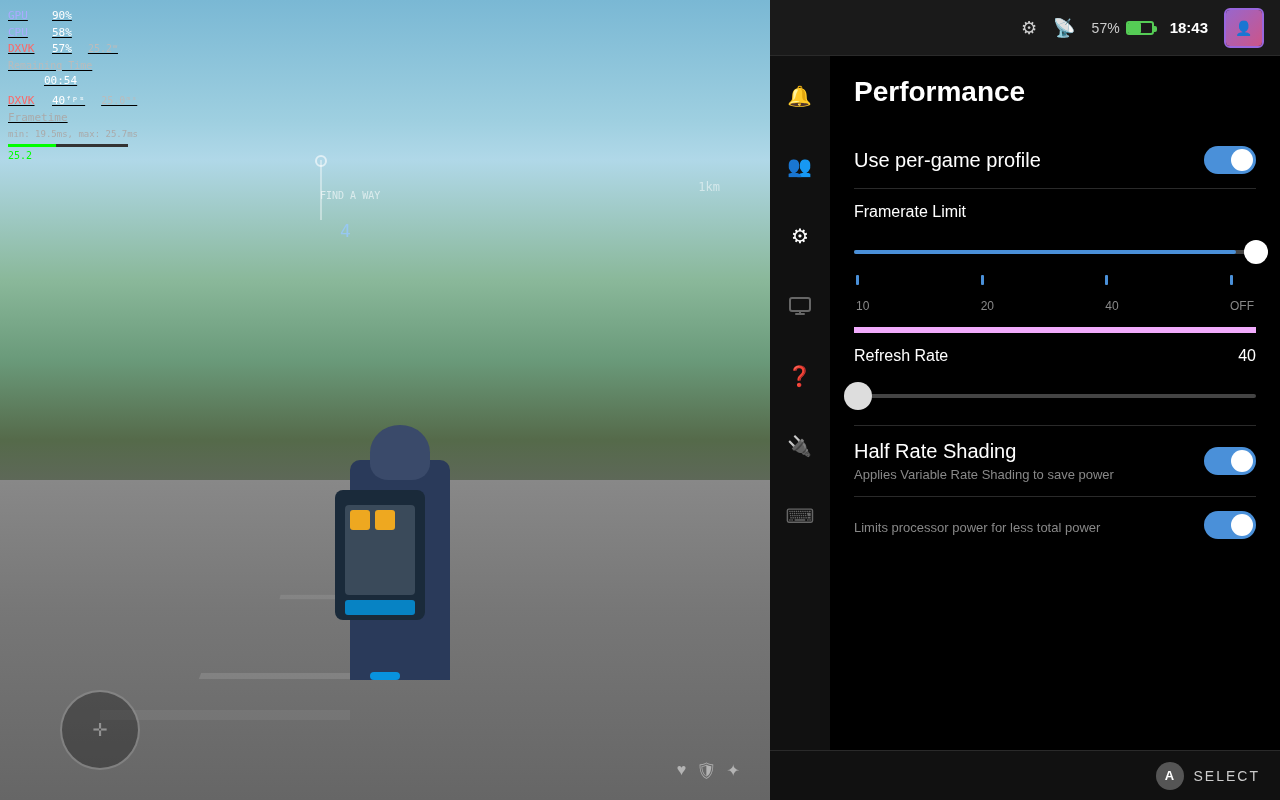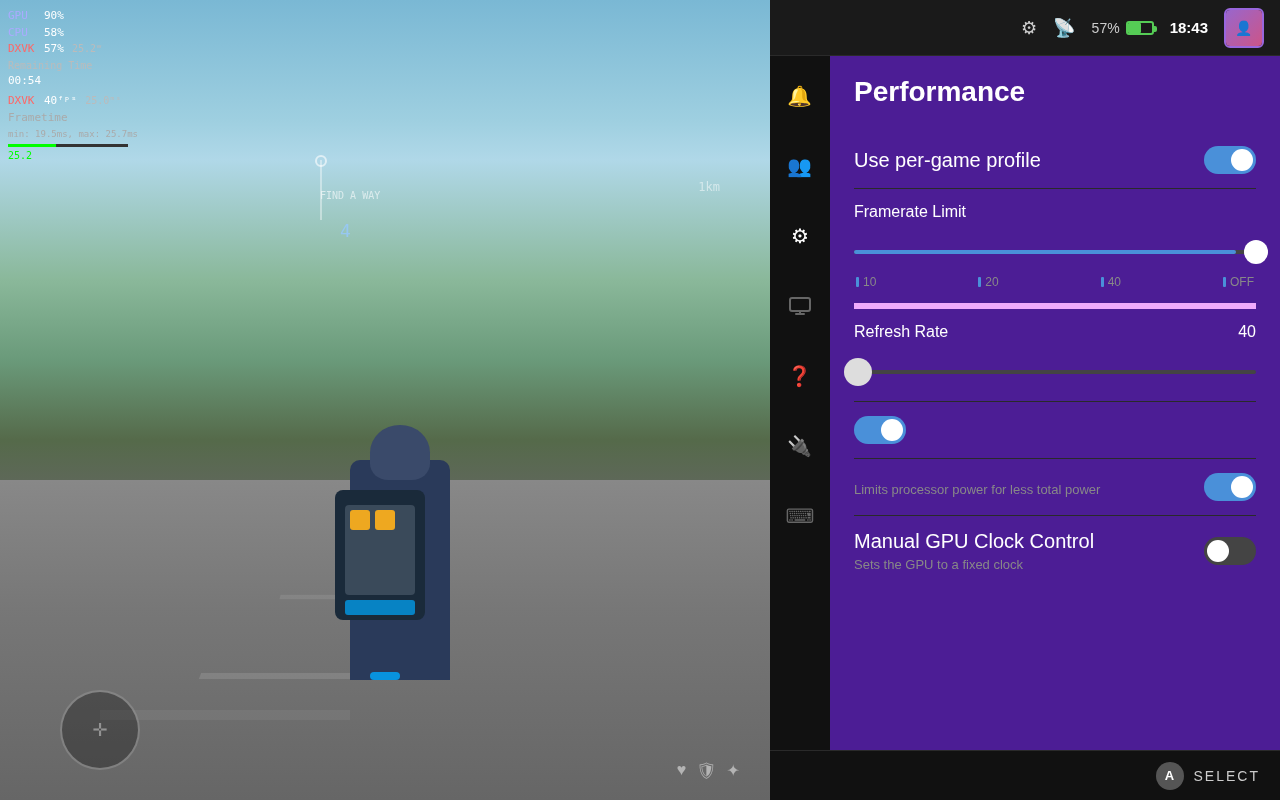--- a/index.html
+++ b/index.html
@@ -46,21 +46,22 @@
       position: absolute;
       top: 8px;
       left: 8px;
       font-family: monospace;
       font-size: 11px;
       line-height: 1.5;
     }
 
     .hud-row {
       display: flex;
-      gap: 0;
+      gap: 8px;
+      text-decoration: underline;
     }
 
     .hud-label { color: #ccc; min-width: 36px; }
     .hud-label.gpu { color: #aaf; }
     .hud-label.cpu { color: #aaf; }
     .hud-label.batt { color: #f66; }
     .hud-label.dxvk { color: #f66; }
 
     .hud-value { color: #fff; }
     .hud-sub { color: #bbb; font-size: 10px; }
@@ -297,21 +298,21 @@
 
     .sidebar-icon.active {
       color: #fff;
     }
 
     
     .settings-panel {
       flex: 1;
       padding: 20px 24px;
       overflow-y: auto;
-      background: #4c1d95;
+      background: #000000;
     }
 
     .settings-panel::-webkit-scrollbar { width: 4px; }
     .settings-panel::-webkit-scrollbar-track { background: #111; }
     .settings-panel::-webkit-scrollbar-thumb { background: #444; }
 
     .page-title {
       font-size: 28px;
       font-weight: bold;
       color: #fff;
@@ -431,23 +432,22 @@
 
     .slider-ticks {
       display: flex;
       justify-content: space-between;
       margin-top: 8px;
       padding: 0 2px;
     }
 
     .tick-group {
       display: flex;
-      flex-direction: row;
-      align-items: center;
-      gap: 4px;
+      flex-direction: column;
+      gap: 14px;
     }
 
     .tick-mark {
       width: 3px;
       height: 10px;
       background: #4a90d9;
       border-radius: 1px;
     }
 
     .tick-label {
@@ -580,21 +580,21 @@
     </div>
     <div class="hud-row">
       <span class="hud-label batt">DXVK</span>
       <span class="hud-value">57%</span>
       <span class="hud-sub" style="margin-left:8px;">25.2ʷ</span>
     </div>
     <div class="hud-row">
       <span class="hud-sub">Remaining Time</span>
     </div>
     <div class="hud-row">
-      <span class="hud-value" style="">00:54</span>
+      <span class="hud-value" style="margin-left:36px;">00:54</span>
     </div>
     <div class="hud-row" style="margin-top:4px;">
       <span class="hud-label dxvk">DXVK</span>
       <span class="hud-value">40ᶠᵖˢ</span>
       <span class="hud-sub" style="margin-left:8px;">25.0ᵐˢ</span>
     </div>
     <div class="hud-row">
       <span class="hud-label" style="color:#aaa;">Frametime</span>
     </div>
     <div class="hud-frametime">min: 19.5ms, max: 25.7ms</div>
@@ -700,43 +700,38 @@
           <span class="refresh-label">Refresh Rate</span>
           <span class="refresh-value">40</span>
         </div>
         <div class="refresh-slider-container">
           <div class="refresh-track"></div>
           <div class="refresh-thumb"></div>
         </div>
       </div>
 
       <div class="setting-row">
+        <div class="setting-info">
+          <span class="setting-label">Half Rate Shading</span>
+          <span class="setting-sublabel">Applies Variable Rate Shading to save power</span>
+        </div>
         <div class="toggle on">
           <div class="toggle-knob"></div>
         </div>
       </div>
 
       <div class="setting-row">
         <div class="setting-info">
           <span class="setting-sublabel">Limits processor power for less total power</span>
         </div>
         <div class="toggle on">
           <div class="toggle-knob"></div>
         </div>
       </div>
 
-      <div class="setting-row">
-        <div class="setting-info">
-          <span class="setting-label">Manual GPU Clock Control</span>
-          <span class="setting-sublabel">Sets the GPU to a fixed clock</span>
-        </div>
-        <div class="toggle off">
-          <div class="toggle-knob"></div>
-        </div>
-      </div>
 
     </div>
   </div>
 
   <div class="bottom-bar">
     <div class="button-a">
       <span>A</span>
     </div>
     <span class="select-label">SELECT</span>
   </div>

